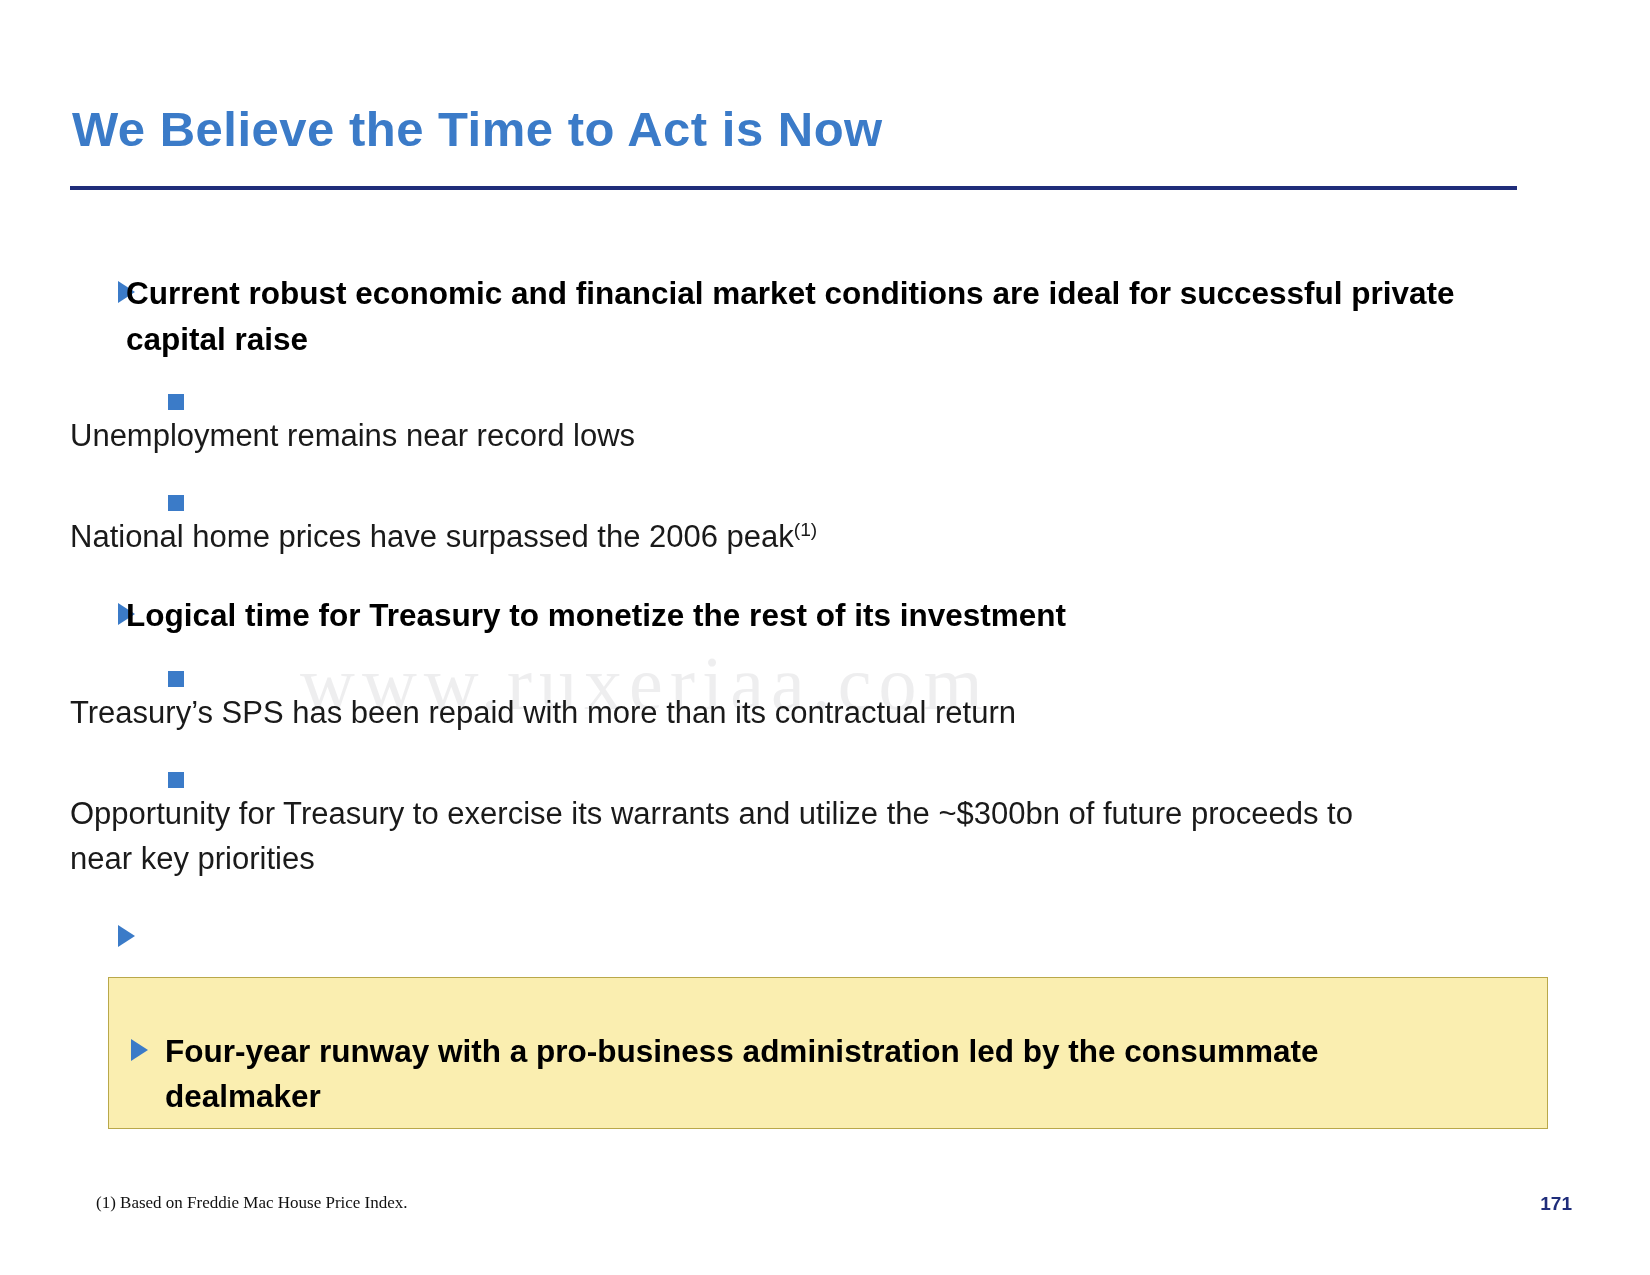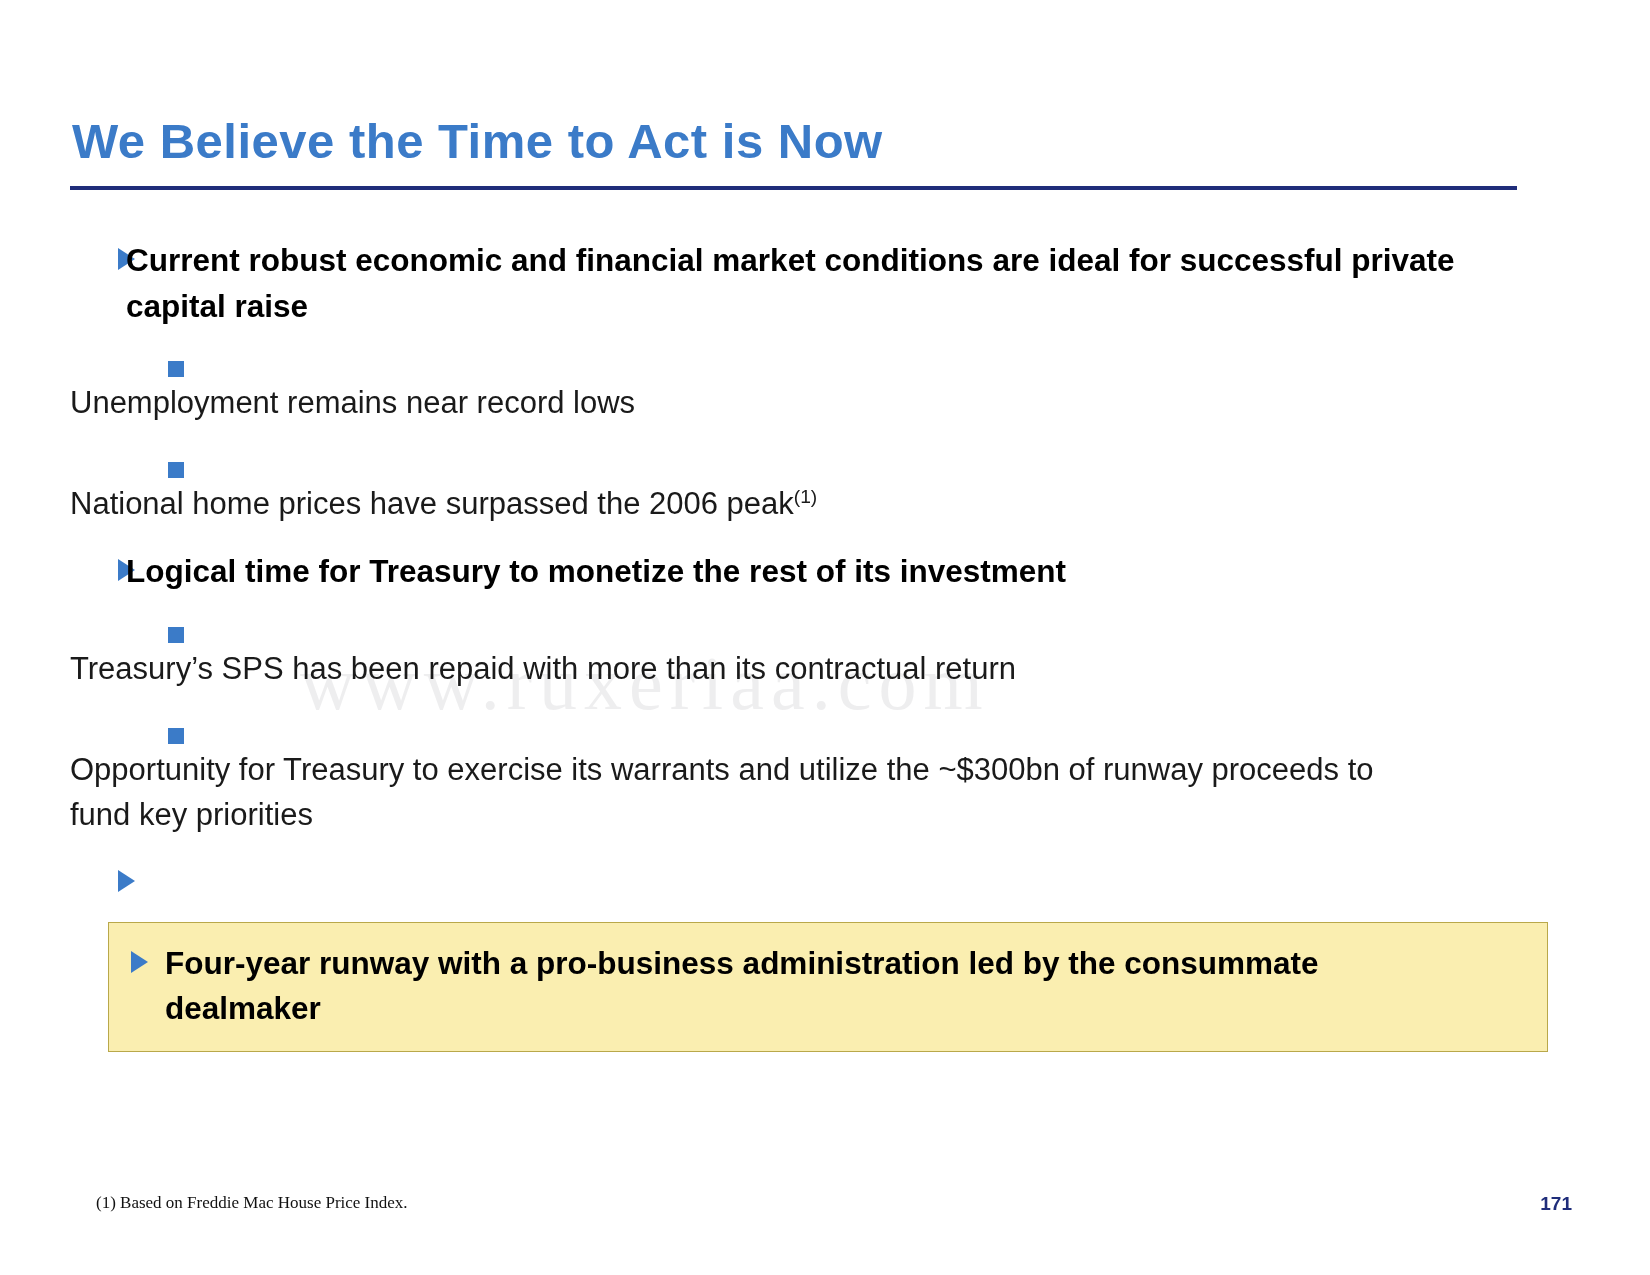--- a/index.html
+++ b/index.html
@@ -13,21 +13,21 @@
   .slide {
     position: relative;
     width: 1650px;
     height: 1275px;
     background: #ffffff;
     overflow: hidden;
   }
   .title {
     position: absolute;
     left: 72px;
-    top: 113px;
+    top: 101px;
     font-size: 49px;
     font-weight: bold;
     color: #3b7bc8;
     letter-spacing: 0.5px;
     white-space: nowrap;
   }
   .title-rule {
     position: absolute;
     left: 70px;
     top: 186px;
@@ -39,20 +39,21 @@
     position: absolute;
     left: 70px;
     top: 238px;
     width: 1500px;
   }
   .l1 {
     position: relative;
     display: flex;
     align-items: flex-start;
     margin-bottom: 18px;
+    margin-top: 33px;
   }
   .l1-marker {
     flex: 0 0 auto;
     width: 56px;
     padding-top: 10px;
     text-align: left;
     padding-left: 48px;
     box-sizing: border-box;
   }
   .tri {
@@ -104,21 +105,21 @@
     line-height: 0;
   }
   .highlight-box {
     position: relative;
     margin-top: 26px;
     margin-left: 38px;
     width: 1440px;
     box-sizing: border-box;
     background: #faeeb0;
     border: 1px solid #b9a84a;
-    padding: 18px 20px 19px 0;
+    padding: 18px 20px 8px 0;
   }
   .highlight-box .l1 {
     margin-bottom: 0;
   }
   .highlight-box .l1-marker {
     padding-left: 22px;
     width: 56px;
   }
   .highlight-box .l1-text {
     max-width: 1280px;
@@ -185,21 +186,21 @@
       <div class="l1-text">Logical time for Treasury to monetize the rest of its investment</div>
     </div>
 
     <div class="sublist">
       <div class="l2">
         <div class="l2-marker"><span class="sq"></span></div>
         <div class="l2-text">Treasury’s SPS has been repaid with more than its contractual return</div>
       </div>
       <div class="l2">
         <div class="l2-marker"><span class="sq"></span></div>
-        <div class="l2-text">Opportunity for Treasury to exercise its warrants and utilize the ~$300bn of runway proceeds to fund key priorities</div>
+        <div class="l2-text">Opportunity for Treasury to exercise its warrants and utilize the ~$300bn of future proceeds to near key priorities</div>
       </div>
     </div>
 
     <div class="l1">
       <div class="l1-marker"><span class="tri"></span></div>
     </div>
 
     <div class="highlight-box">
       <div class="l1">
         <div class="l1-marker"><span class="tri"></span></div>

